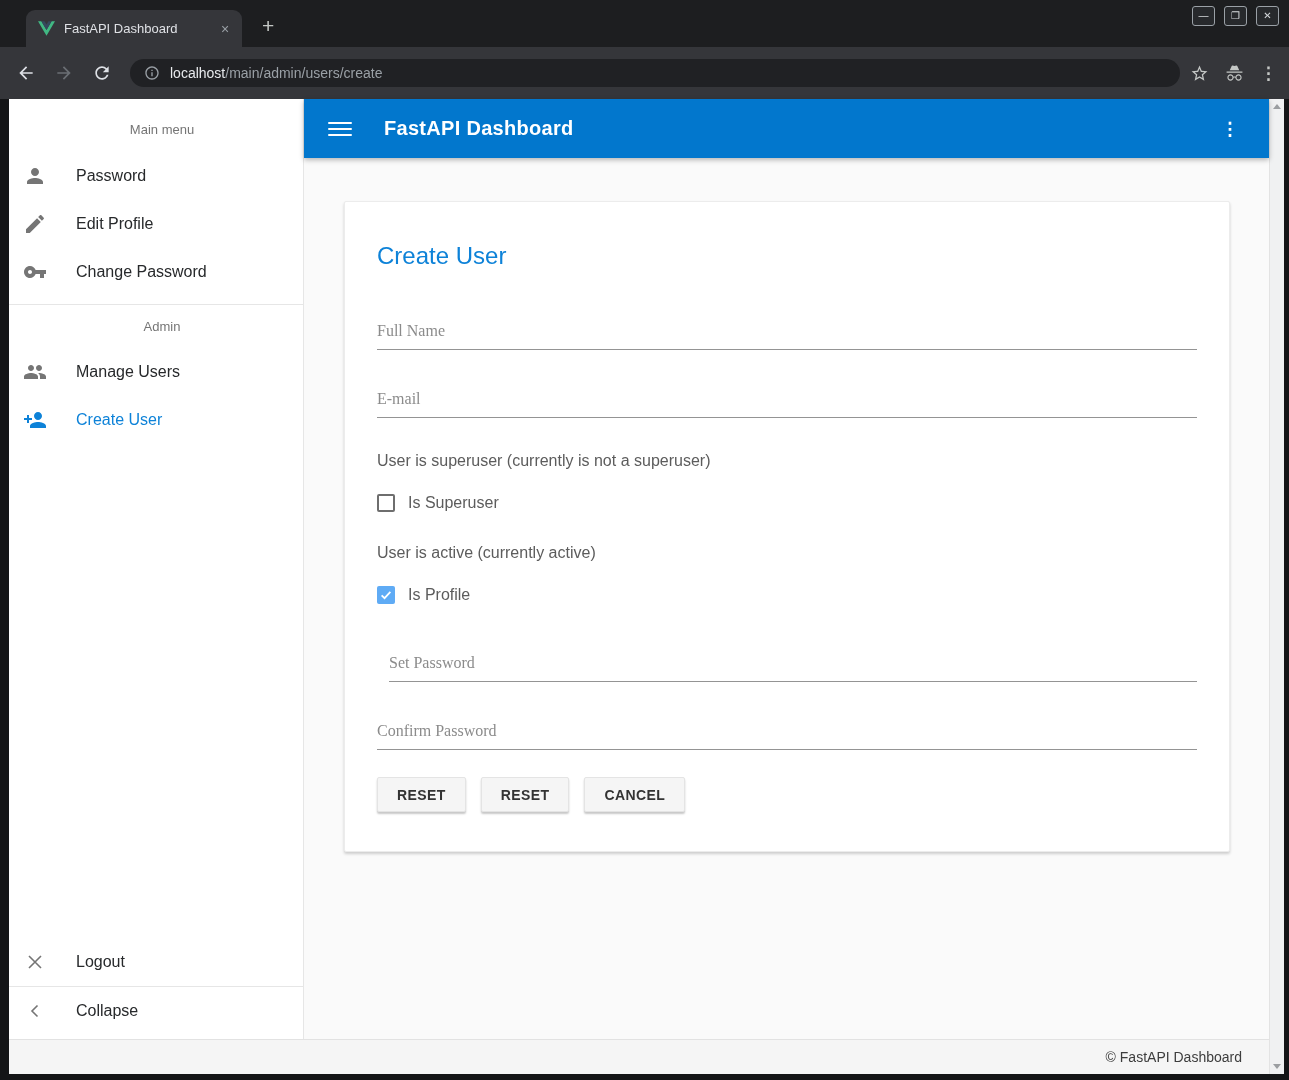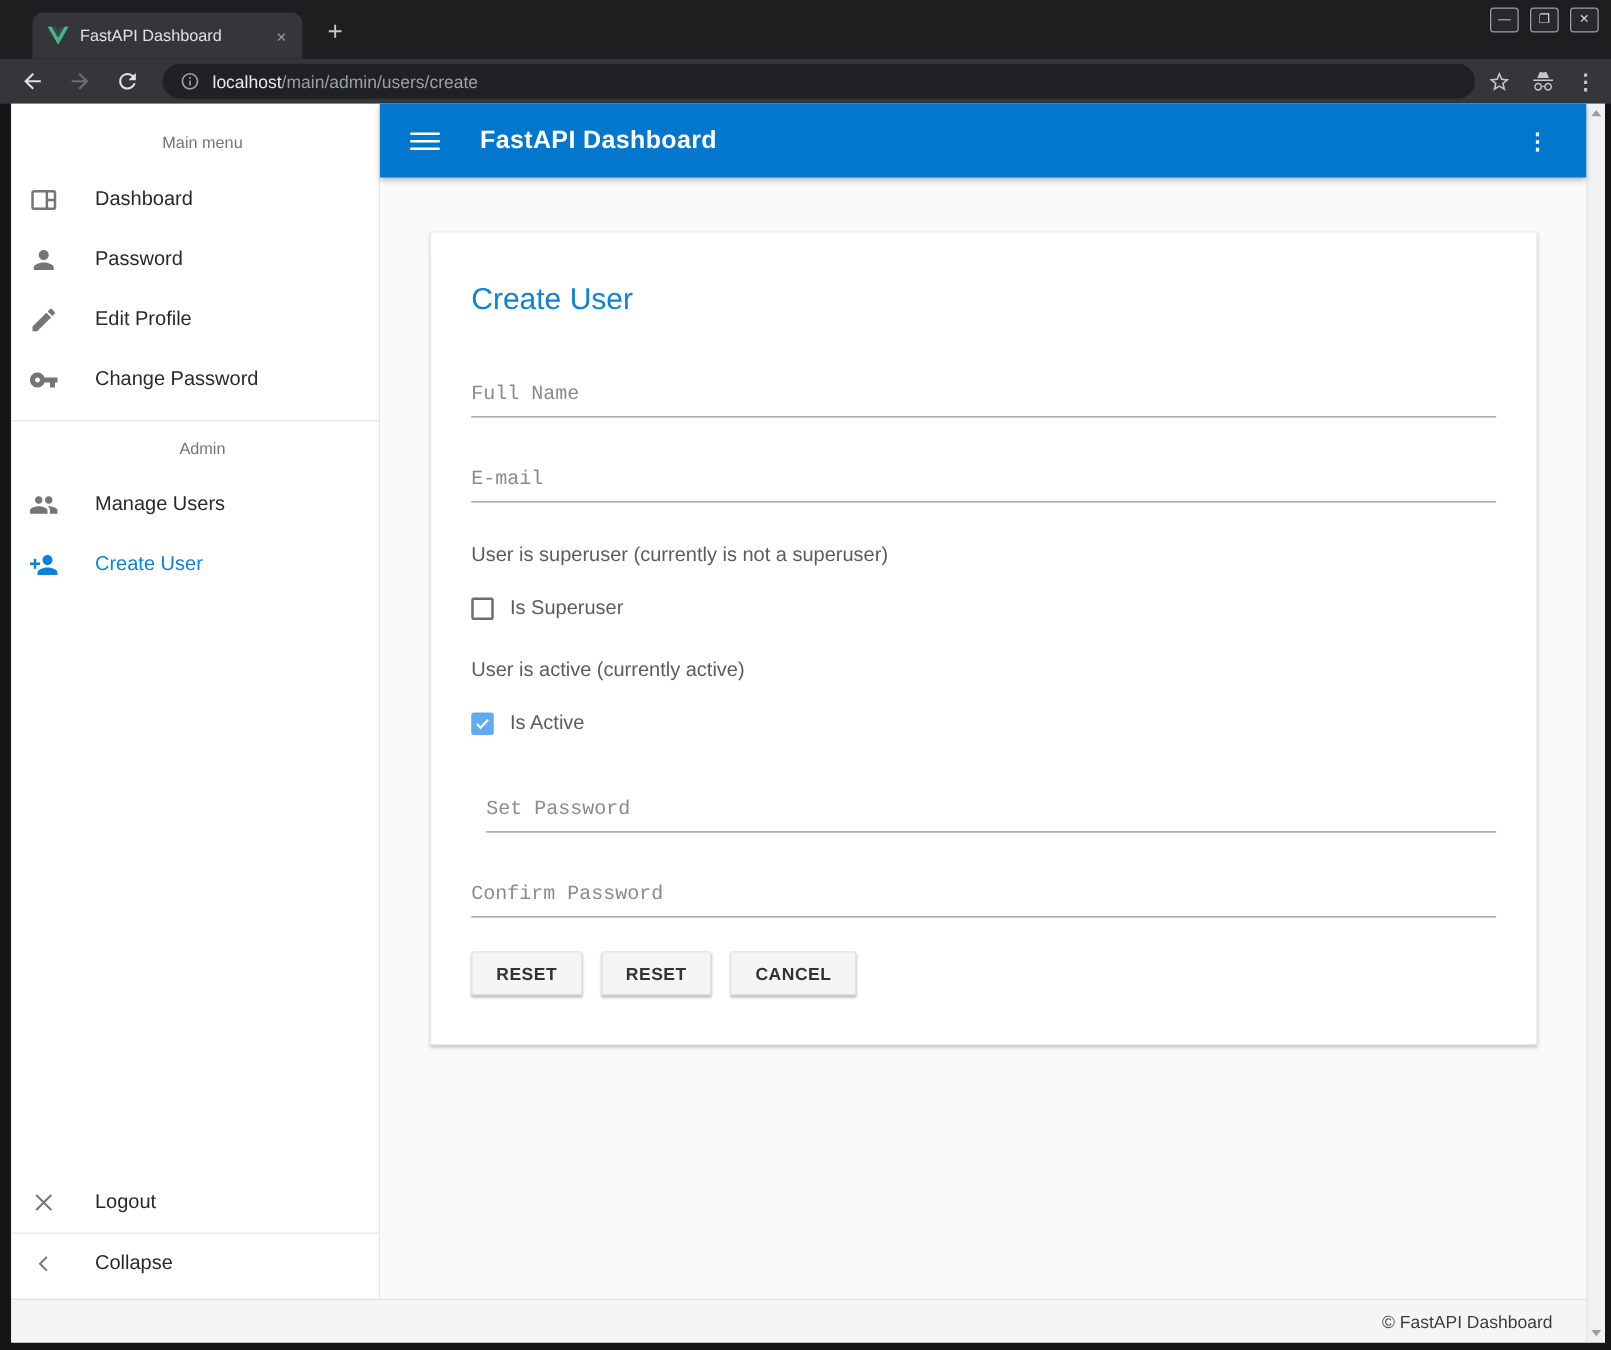--- a/index.html
+++ b/index.html
@@ -17,21 +17,21 @@
   .tabstrip { height:47px; background:var(--chrome-dark); display:flex; align-items:flex-end; padding-left:26px; position:relative; flex:none; }
   .tab { height:37px; width:216px; background:var(--chrome-mid); border-radius:9px 9px 0 0; display:flex; align-items:center; padding:0 8px 0 12px; }
   .favicon { width:17px; height:15px; flex:none; }
   .tab-title { flex:1; color:#dfe1e5; font-size:13px; margin-left:9px; white-space:nowrap; overflow:hidden; }
   .tab-close { color:#9aa0a6; font-size:14px; width:18px; height:18px; line-height:18px; text-align:center; border-radius:50%; }
   .newtab { color:#c4c7c5; font-size:21px; font-weight:300; margin:0 0 12px 20px; line-height:18px; }
   .win-controls { position:absolute; top:6px; right:10px; display:flex; gap:9px; }
   .win-btn { width:23px; height:20px; border:1px solid #9aa0a6; border-radius:3px; background:#27292c; color:#d6d9dc; font-size:10px; display:flex; align-items:center; justify-content:center; line-height:1; }
 
   
-  .toolbar { height:36px; background:var(--chrome-mid); display:flex; align-items:center; padding:0 12px 0 14px; flex:none; }
+  .toolbar { height:52px; background:var(--chrome-mid); display:flex; align-items:center; padding:0 12px 0 14px; flex:none; }
   .nav-ic { width:24px; height:24px; margin-right:14px; color:#dee1e6; flex:none; }
   .nav-ic svg { width:20px; height:20px; display:block; margin:2px; }
   .nav-ic.disabled { color:#6b6f74; }
   .urlbar { flex:1; height:28px; background:var(--pill); border-radius:14px; display:flex; align-items:center; padding:0 14px; margin:0 10px 0 2px; min-width:0; }
   .urlbar .info-ic { width:16px; height:16px; color:#9aa0a6; margin-right:10px; flex:none; }
   .urlbar .info-ic svg { width:16px; height:16px; display:block; }
   .url-text { font-size:14px; white-space:nowrap; overflow:hidden; }
   .url-host { color:#e8eaed; }
   .url-path { color:#9aa0a6; }
   .tb-right { display:flex; align-items:center; gap:16px; color:#c4c7c5; }
@@ -63,21 +63,21 @@
   .hamburger { width:24px; height:24px; display:flex; flex-direction:column; justify-content:center; gap:4px; cursor:pointer; }
   .hamburger span { display:block; height:2px; background:#fff; border-radius:1px; }
   .appbar-title { color:#fff; font-size:20px; font-weight:bold; letter-spacing:.3px; margin-left:32px; flex:1; }
   .appbar-dots { color:#fff; font-size:18px; font-weight:bold; line-height:1; padding:0 6px; cursor:pointer; }
 
   .content { flex:1; padding:43px 39px 0 40px; overflow:hidden; }
   .card { background:#fff; max-width:886px; border:1px solid #ececec; border-radius:2px; box-shadow:0 2px 3px rgba(0,0,0,.18); padding:40px 32px 39px; }
   .card-title { color:var(--link); font-size:24px; font-weight:400; }
 
   .tfield { margin-top:52px; border-bottom:1px solid #949494; padding-bottom:9px; }
-  .tfield input { border:none; outline:none; width:100%; font-size:16px; font-family:Liberation Mono, monospace; color:#212121; background:transparent; }
+  .tfield input { border:none; outline:none; width:100%; font-size:16px; font-family:Liberation Serif, serif; color:#212121; background:transparent; }
   .tfield input::placeholder { color:#8b8b8b; opacity:1; }
   .tfield.gap40 { margin-top:40px; }
   .tfield.gap50 { margin-top:50px;margin-left:12px; }
 
   .hint { margin-top:34px; font-size:16px; color:#5c5c5c; }
   .chk-row { display:flex; margin-top:24px; }
   .chk-row + .hint { margin-top:32px; }
   .chk-box { width:18px; height:18px; border:2px solid #6e6e6e; border-radius:2px; flex:none; }
   .chk-box.checked { border:none; background:var(--chk); display:flex; align-items:center; justify-content:center; }
   .chk-box.checked svg { width:14px; height:14px; display:block; }
@@ -156,30 +156,20 @@
     </div>
   </div>
 
   <div class="viewport">
     <div class="page-col">
       <div class="page-body">
 
         <div class="sidebar">
           <div class="side-label">Main menu</div>
 
-          <div class="side-item">
-            <span class="s-ic">
-              <svg viewBox="0 0 24 24" fill="none" stroke="currentColor" stroke-width="2">
-                  <rect x="3" y="5" width="18" height="14" rx="1.5"></rect>
-                  <line x1="14.5" y1="5" x2="14.5" y2="19"></line>
-                  <line x1="14.5" y1="12" x2="21" y2="12"></line>
-                </svg>
-            </span>
-            <span class="s-lbl">Dashboard</span>
-          </div>
 
           <div class="side-item">
             <span class="s-ic">
               <svg viewBox="0 0 24 24" fill="currentColor">
                   <path d="M12 12c2.21 0 4-1.79 4-4s-1.79-4-4-4-4 1.79-4 4 1.79 4 4 4zm0 2c-2.67 0-8 1.34-8 4v2h16v-2c0-2.66-5.33-4-8-4z"></path>
                 </svg>
             </span>
             <span class="s-lbl">Password</span>
           </div>
 
@@ -274,21 +264,21 @@
                 <span class="chk-lbl">Is Superuser</span>
               </div>
 
               <div class="hint">User is active (currently active)</div>
               <div class="chk-row">
                 <span class="chk-box checked">
                   <svg viewBox="0 0 24 24" fill="none" stroke="#fff" stroke-width="3">
                       <path d="M4.5 12.5l5 5 10-11"></path>
                     </svg>
                 </span>
-                <span class="chk-lbl">Is Active</span>
+                <span class="chk-lbl">Is Profile</span>
               </div>
 
               <div class="tfield gap50">
                 <input type="text" placeholder="Set Password" style="">
               </div>
 
               <div class="tfield gap40">
                 <input type="text" placeholder="Confirm Password" style="">
               </div>
 

